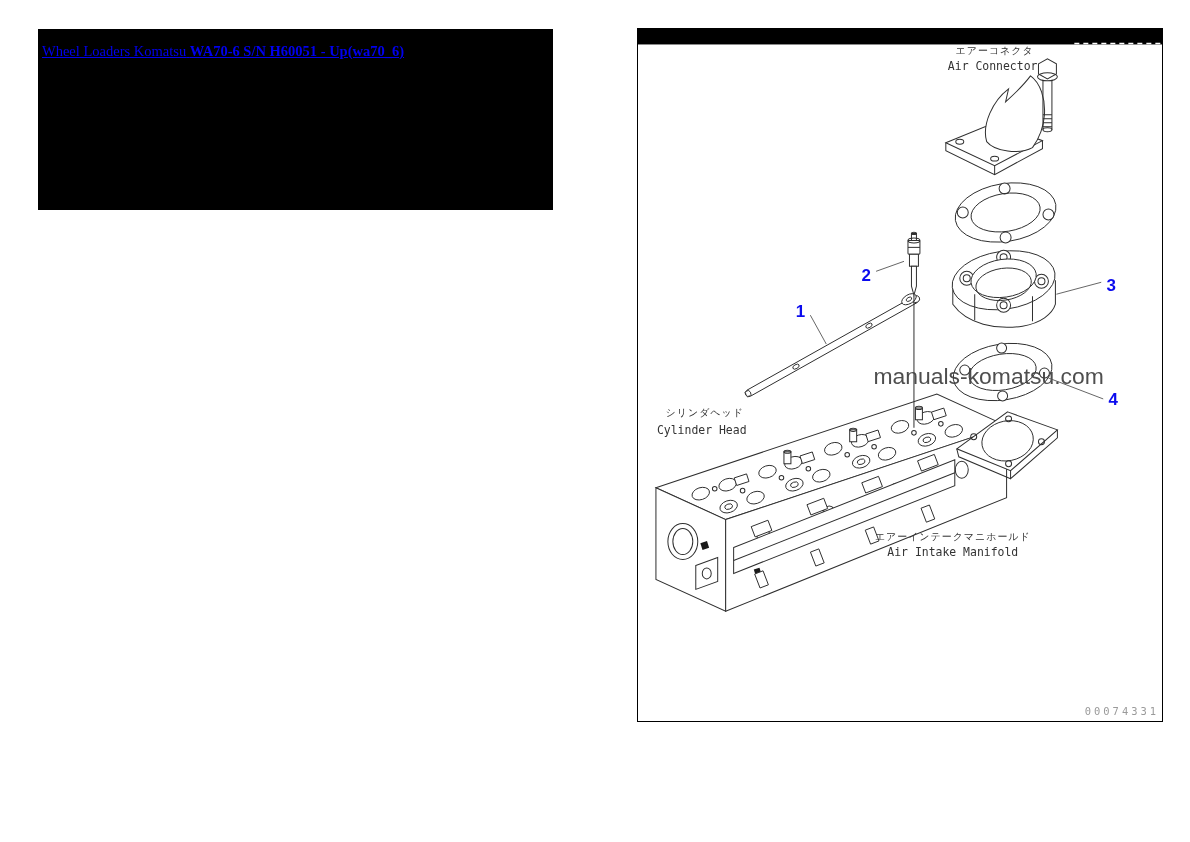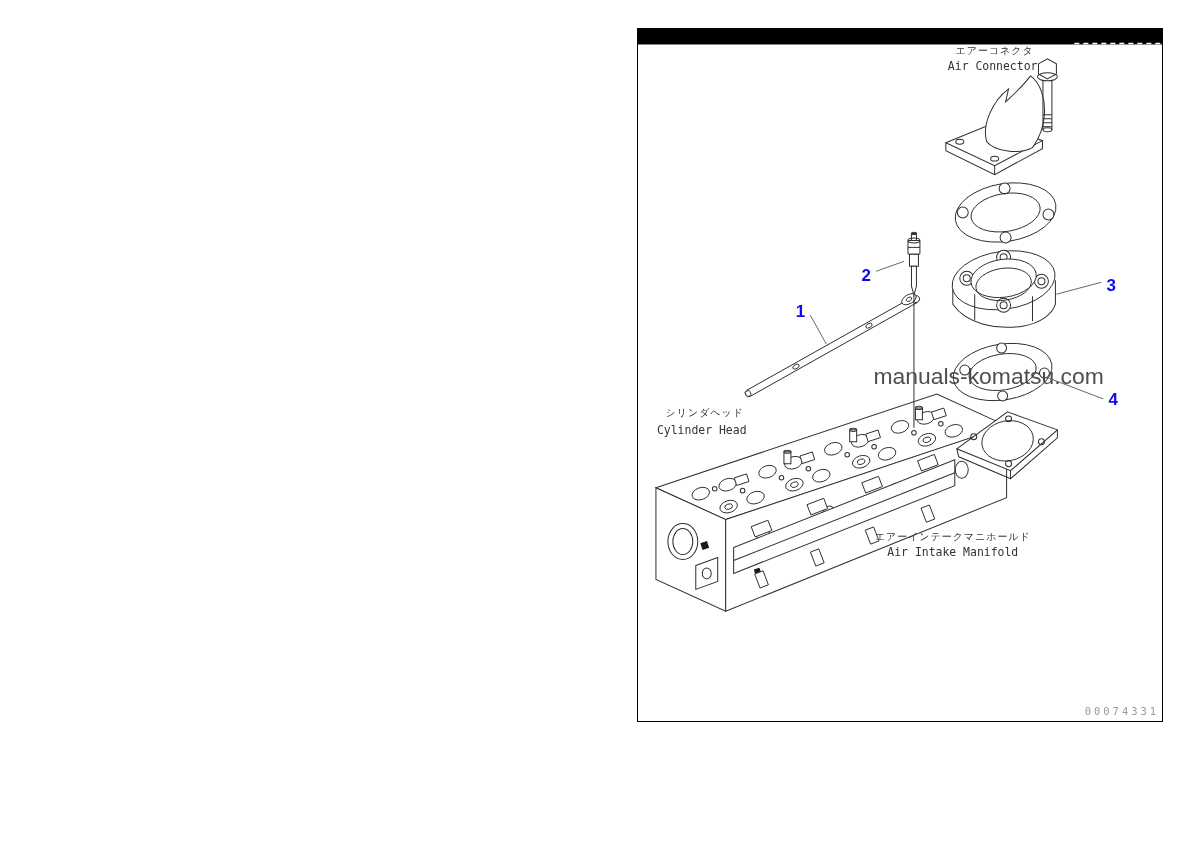--- a/index.html
+++ b/index.html
@@ -19,20 +19,26 @@
   .mono{font-family:"DejaVu Sans Mono",monospace;fill:#333;}
   .callout{font-family:"Liberation Sans",sans-serif;font-size:17px;font-weight:bold;fill:#0b0bee;cursor:pointer;}
   .wm{font-family:"Liberation Sans",sans-serif;font-size:23px;fill:#404040;opacity:.92;}
   .code{font-family:"DejaVu Sans Mono",monospace;font-size:10.5px;fill:#9a9a9a;letter-spacing:3px;}
 </style>
 </head>
 <body>
 
 <div class="page">
 
+  <div class="banner">
+    <a>
+      <span>Wheel Loaders Komatsu</span>
+      <span class="bold">WA70-6 S/N H60051 - Up(wa70_6)</span>
+    </a>
+  </div>
 
   <div class="panel">
     <svg viewBox="0 0 526 694" preserveAspectRatio="none">
 
       <g>
         <rect x="0" y="0" width="526" height="15.5" fill="#000000"></rect>
         <line x1="438" y1="14.5" x2="525" y2="14.5" stroke="#ffffff" stroke-width="1.6" stroke-dasharray="5 4"></line>
       </g>
 
       <g>

